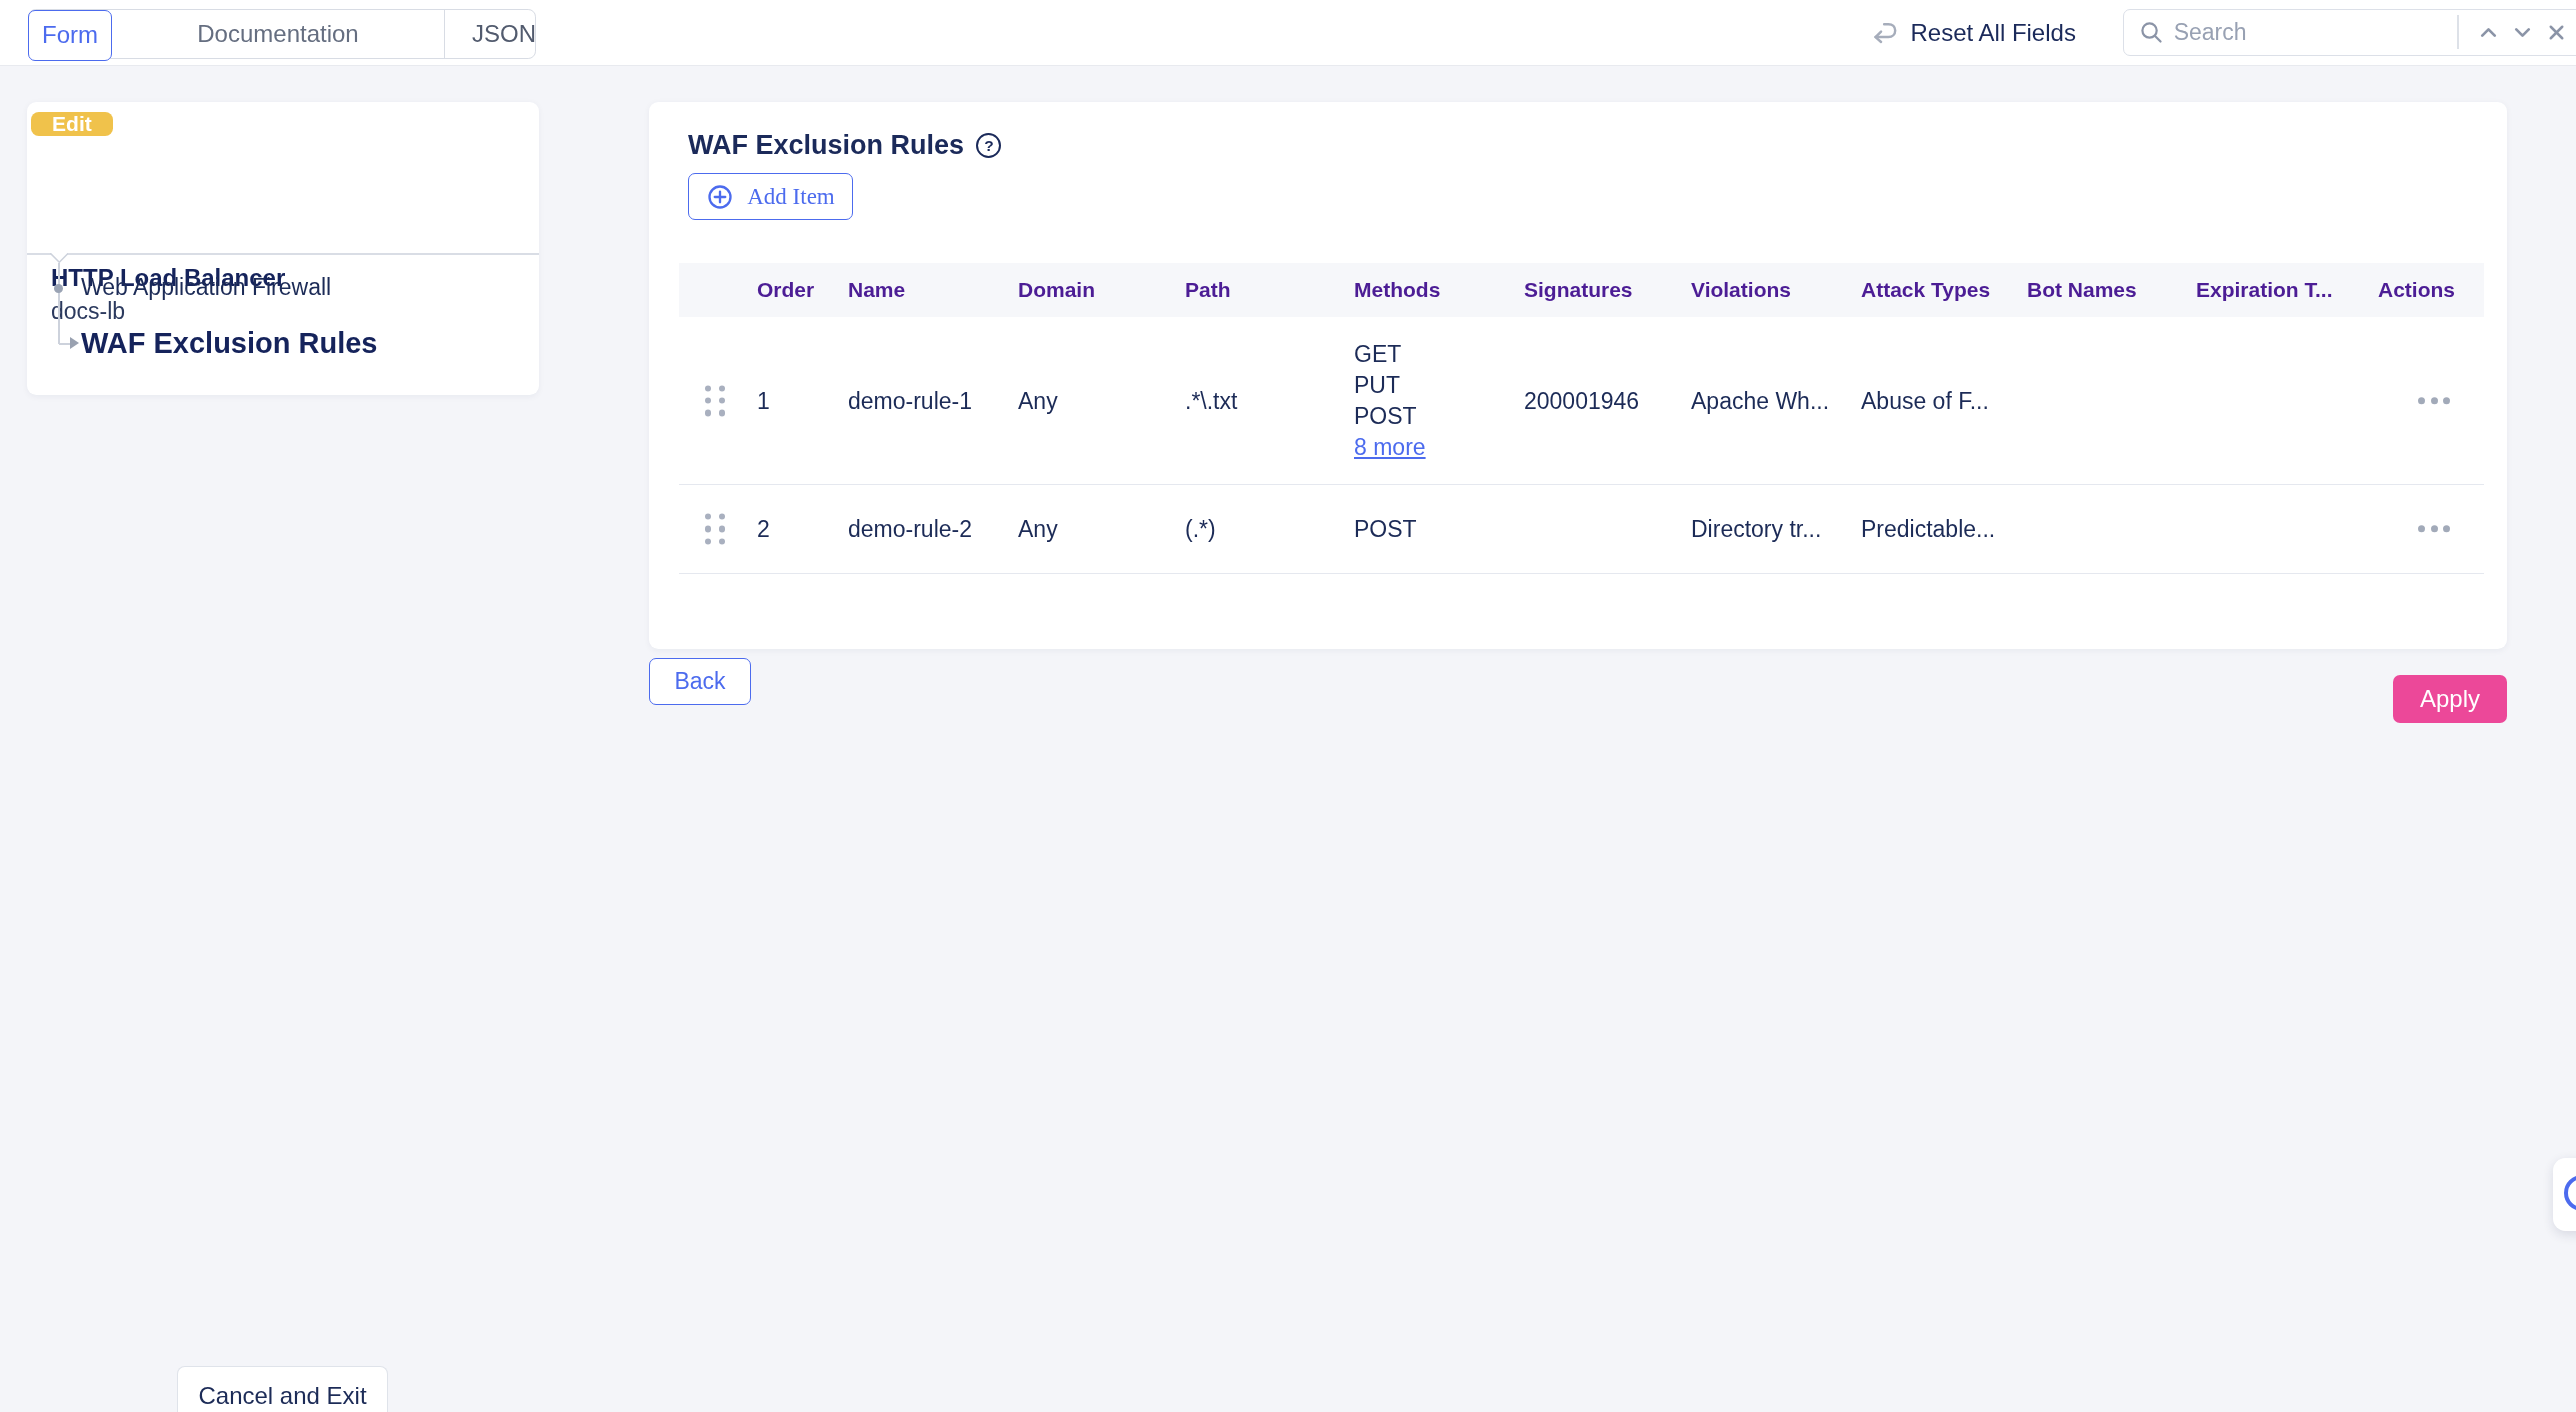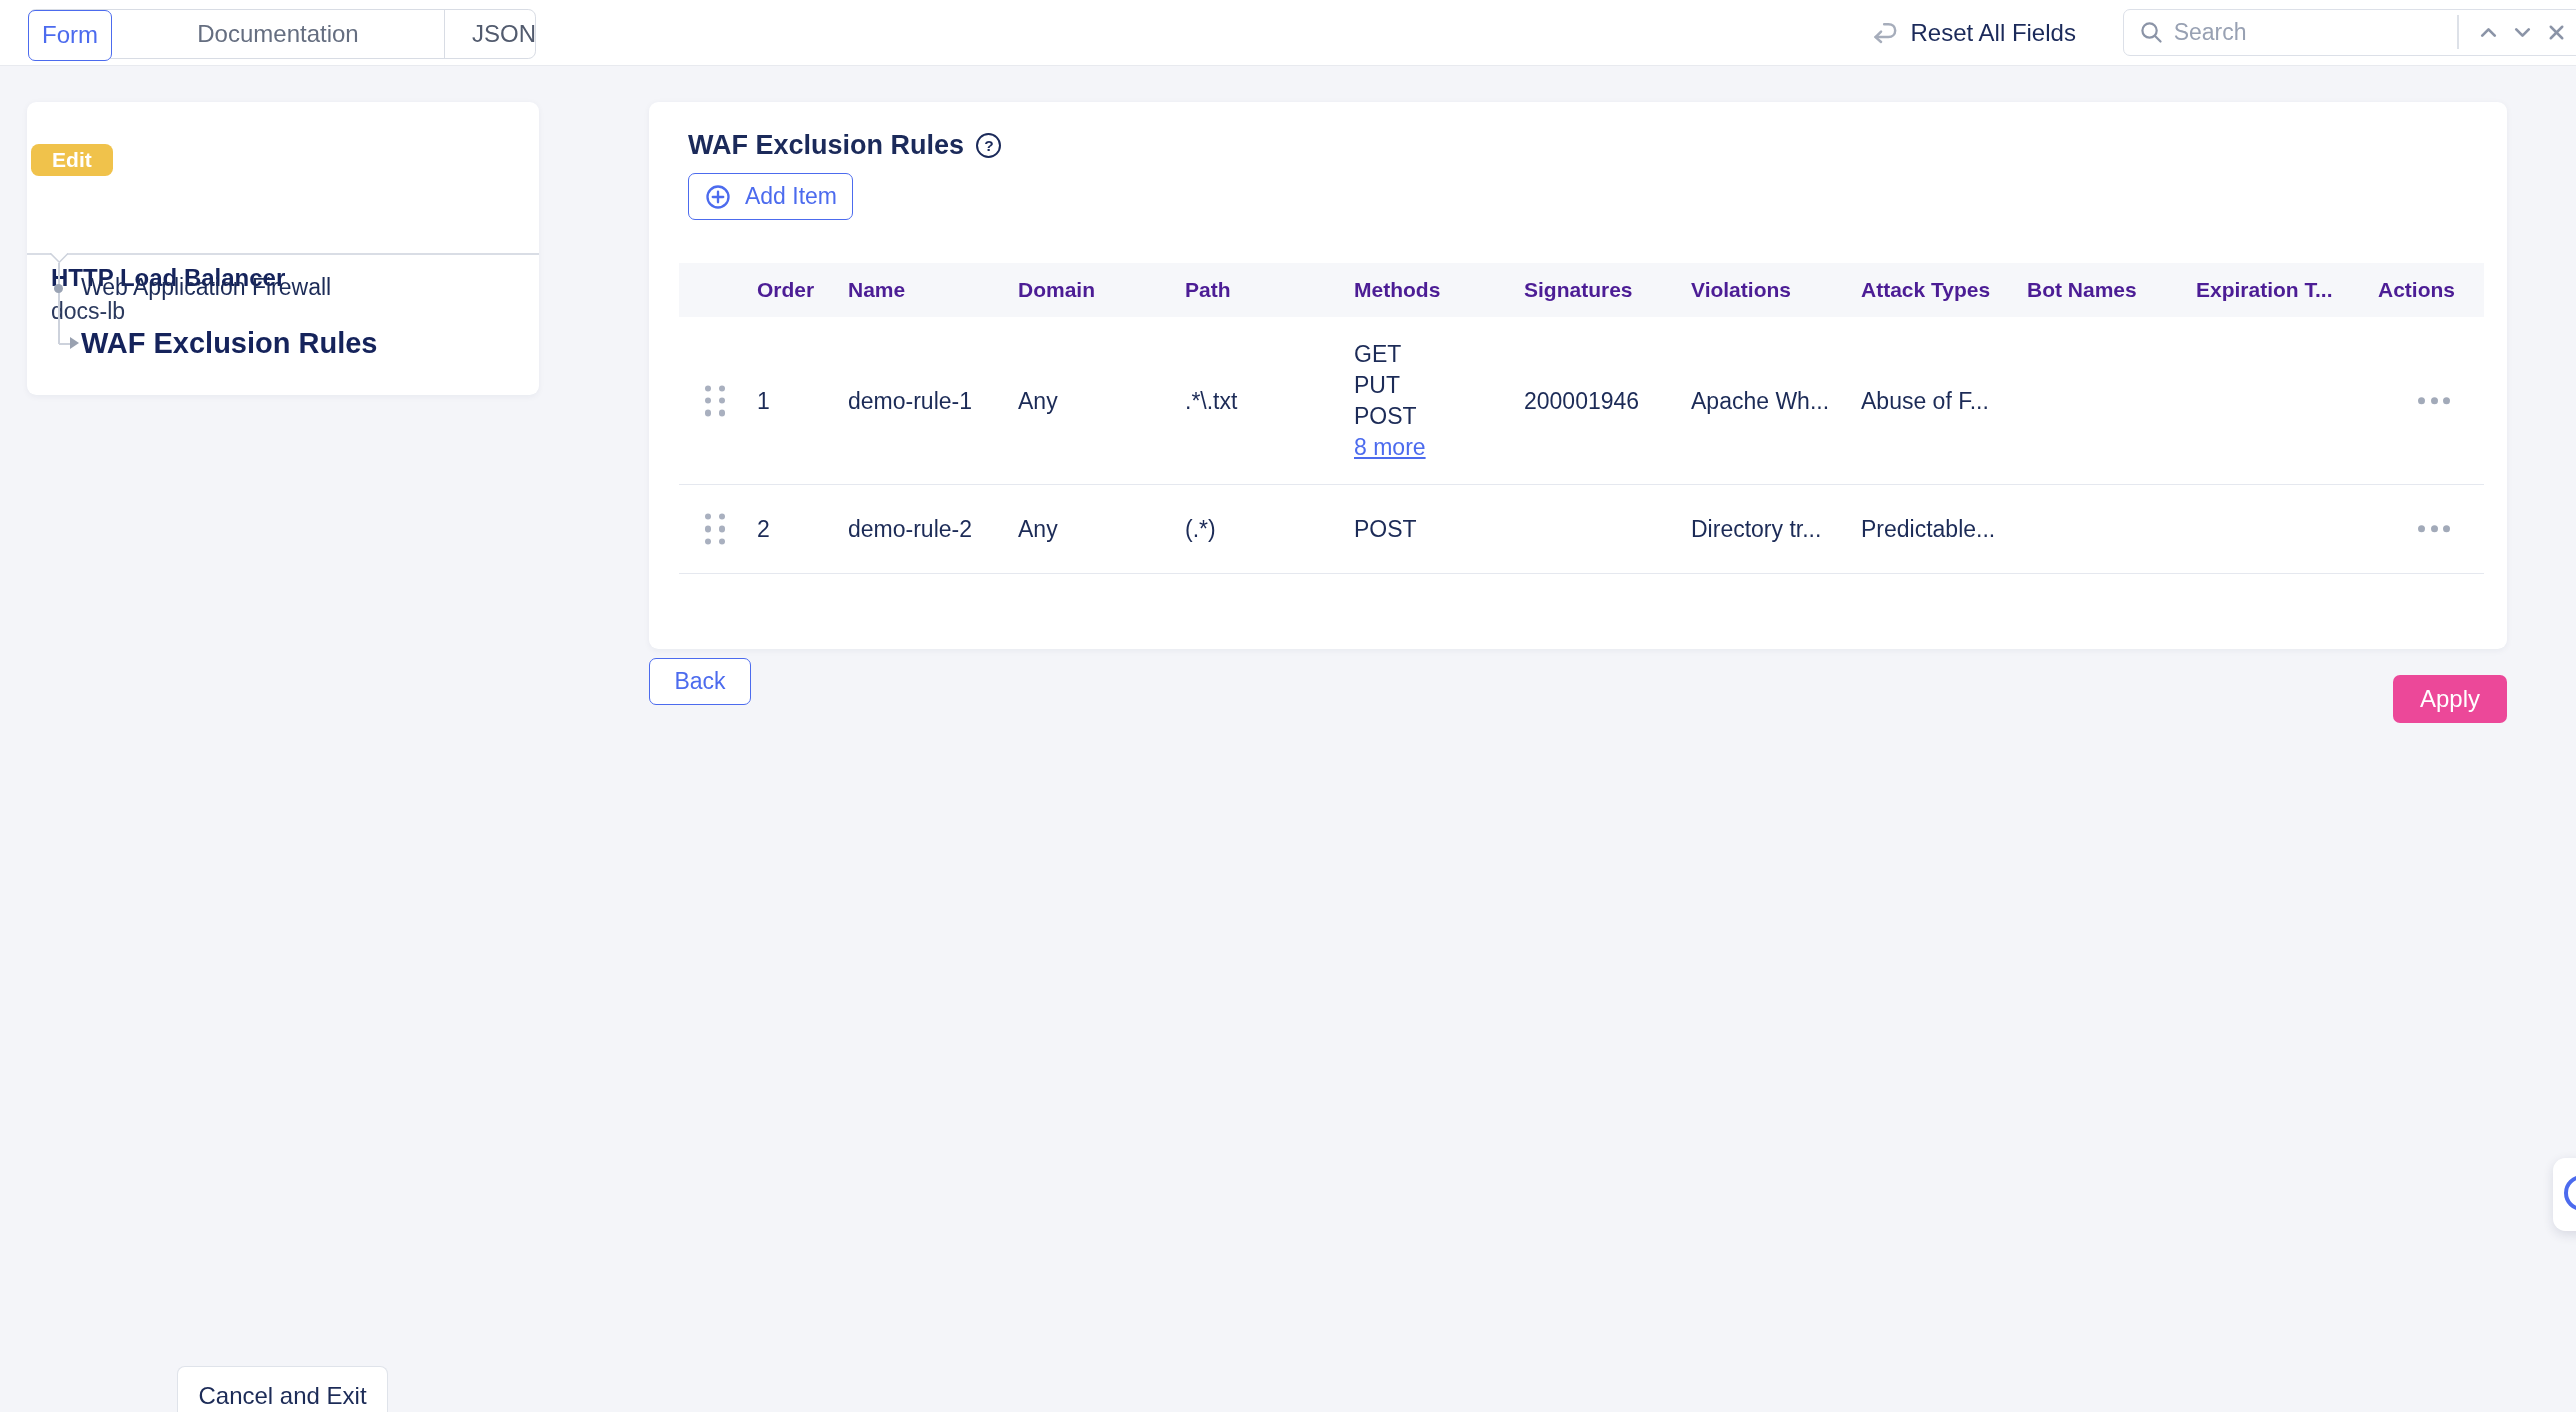--- a/index.html
+++ b/index.html
@@ -52,24 +52,24 @@
   .icon-btn { background:none; border:none; cursor:pointer; padding:4.7px; display:flex; align-items:center; }
   
   .card {
     position:absolute; background:#fff; border-radius:9.3px;
     box-shadow:0 1.6px 6.2px rgba(25,35,70,0.05);
   }
   .sidebar { left:27px; top:102px; width:512px; height:293px; }
   .maincard { left:649px; top:102px; width:1858px; height:547px; }
   
   .edit-badge {
-    position:absolute; left:3.9px; top:10px; width:82px; height:32px;
+    position:absolute; left:3.9px; top:10px; width:82px; height:24px;
     background:#f0c24b; border-radius:7.8px; color:#fff;
     font-size:21px; font-weight:bold;
-    display:flex; align-items:center; justify-content:center;margin-top:32px;
+    display:flex; align-items:center; justify-content:center;
   }
   .sb-title { position:absolute; left:24px; top:162px; font-size:24px; font-weight:bold; color:#15235b; }
   .sb-sub   { position:absolute; left:24px; top:196px; font-size:23px; color:#2c3a5e; }
   .sb-divider { position:absolute; left:0; top:151px; width:512px; height:1.6px; background:#d9dde5; }
   .sb-notch { position:absolute; left:22.5px; top:151px; }
   .tree-vline { position:absolute; left:31px; top:161px; width:1.6px; height:81px; background:#cdd2dc; }
   .tree-dot { position:absolute; left:27px; top:182px; width:9.3px; height:9.3px; border-radius:50%; background:#9aa3b4; }
   .tree-elbow { position:absolute; left:32px; top:241px; width:11px; height:1.6px; background:#cdd2dc; }
   .tree-arrow { position:absolute; left:43px; top:235px; width:0; height:0;
     border-left:9.3px solid #99a1b0; border-top:6.2px solid transparent; border-bottom:6.2px solid transparent; }
@@ -83,21 +83,21 @@
   .help-icon {
     width:25px; height:25px; border:2.3px solid #1b2a5a; border-radius:50%;
     font-size:15.5px; font-weight:bold; color:#1b2a5a;
     display:flex; align-items:center; justify-content:center; background:#fff; cursor:pointer;
   }
   .add-btn {
     position:absolute; left:39px; top:71px; width:165px; height:47px;
     border:1.6px solid #4c6bee; border-radius:7px; background:#fff; color:#4c6bee;
     font-size:23px; font-weight:500; cursor:pointer;
     display:flex; align-items:center; justify-content:center; gap:13px;
-    font-family:Liberation Sans, sans-serif;
+    font-family:Liberation Serif, serif;
   }
   
   .table { position:absolute; left:30px; top:161px; width:1805px; }
   .t-head {
     position:relative; height:54px; background:#f6f7fa;
     font-size:21px; font-weight:bold; color:#4c1d95;
   }
   .t-row { position:relative; border-bottom:1.6px solid #e5e8ef; background:#fff; }
   .row1 { height:168px; }
   .row2 { height:89px; }

